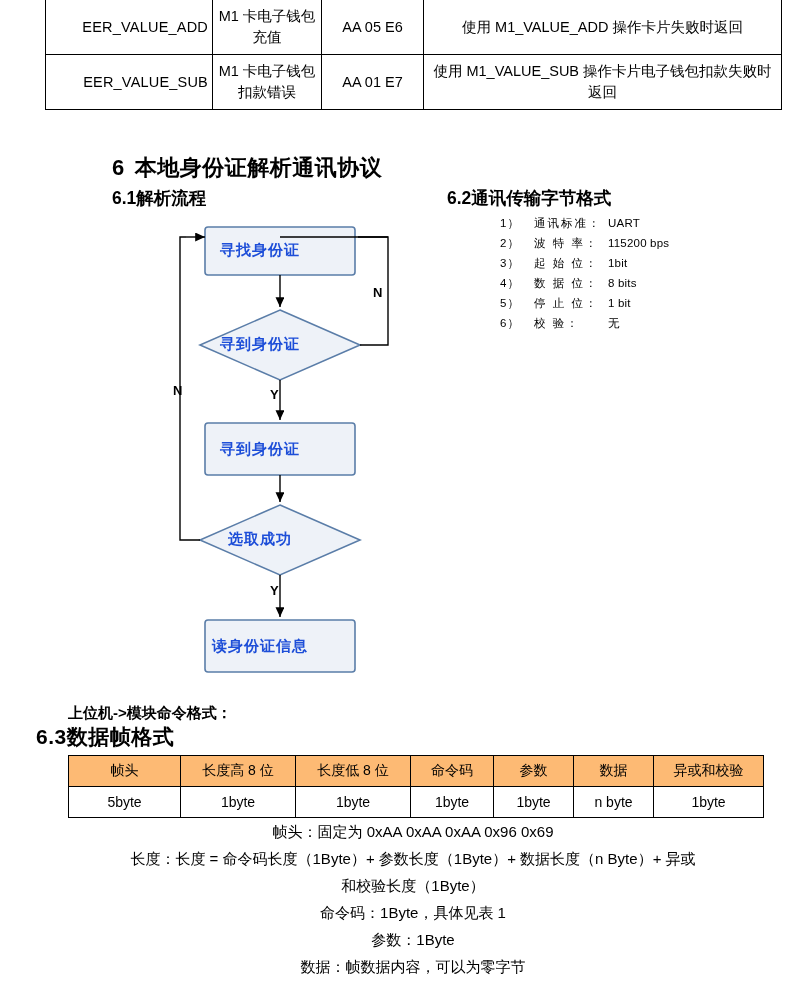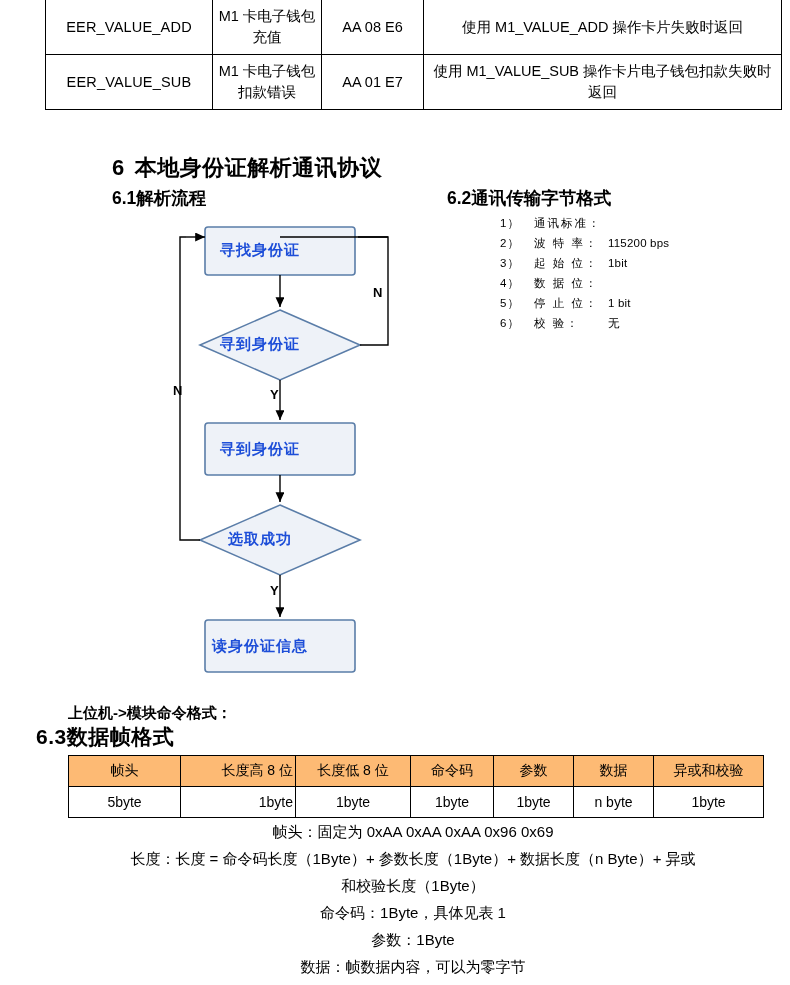--- a/index.html
+++ b/index.html
@@ -26,21 +26,21 @@
     table-layout: fixed;
   }
   .err-table td {
     border: 1px solid #000;
     font-size: 14.5px;
     padding: 6px 4px;
     text-align: center;
     vertical-align: middle;
     line-height: 1.45;
   }
-  .err-table .c1 { width: 158px; font-family: "Liberation Sans", sans-serif; letter-spacing: 0.2px; }
+  .err-table .c1 { width: 158px; font-family: "Liberation Sans", sans-serif; letter-spacing: 0.2px; text-align: right; }
   .err-table .c2 { width: 100px; }
   .err-table .c3 { width: 93px; }
   .err-table .c4 { width: 349px; }
   .err-row-top td { border-top: none; }
 
   
   .h-sec6 {
     position: absolute;
     left: 112px;
     top: 153px;
@@ -150,21 +150,21 @@
     font-size: 14px;
     text-align: center;
     padding: 4px 2px;
     height: 22px;
   }
   .frame-table tr.head td {
     background: #fdba74;
     font-weight: normal;
   }
   .frame-table .w0 { width: 107px; }
-  .frame-table .w1 { width: 110px; text-align: right; }
+  .frame-table .w1 { width: 110px; }
   .frame-table .w2 { width: 110px; }
   .frame-table .w3 { width: 78px; }
   .frame-table .w4 { width: 75px; }
   .frame-table .w5 { width: 75px; }
   .frame-table .w6 { width: 105px; }
 
   
   .notes {
     position: absolute;
     left: 68px;
@@ -179,21 +179,21 @@
   }
 </style>
 </head>
 <body>
 
 <table class="err-table">
   <tbody>
       <tr class="err-row-top">
     <td class="c1">EER_VALUE_ADD</td>
     <td class="c2">M1 卡电子钱包充值</td>
-    <td class="c3">AA 08 E6</td>
+    <td class="c3">AA 05 E6</td>
     <td class="c4">使用 M1_VALUE_ADD 操作卡片失败时返回</td>
   </tr>
   <tr>
     <td class="c1">EER_VALUE_SUB</td>
     <td class="c2">M1 卡电子钱包扣款错误</td>
     <td class="c3">AA 01 E7</td>
     <td class="c4">使用 M1_VALUE_SUB 操作卡片电子钱包扣款失败时返回</td>
   </tr>
 </tbody>
   </table>
@@ -202,34 +202,36 @@
   <span class="num">6</span><span>本地身份证解析通讯协议</span>
 </div>
 
 <div class="h-61">6.1解析流程</div>
 <div class="h-62">6.2通讯传输字节格式</div>
 
 <div class="uart-list">
   <div class="row">
     <span class="idx">1）</span>
     <span class="key">通讯标准：</span>
+    <span class="val">UART</span>
   </div>
   <div class="row">
     <span class="idx">2）</span>
     <span class="key">波 特 率：</span>
     <span class="val">115200 bps</span>
   </div>
   <div class="row">
     <span class="idx">3）</span>
     <span class="key">起 始 位：</span>
     <span class="val">1bit</span>
   </div>
   <div class="row">
     <span class="idx">4）</span>
     <span class="key">数 据 位：</span>
+    <span class="val">8 bits</span>
   </div>
   <div class="row">
     <span class="idx">5）</span>
     <span class="key">停 止 位：</span>
     <span class="val">1 bit</span>
   </div>
   <div class="row">
     <span class="idx">6）</span>
     <span class="key">校    验：</span>
     <span class="val">无</span>

